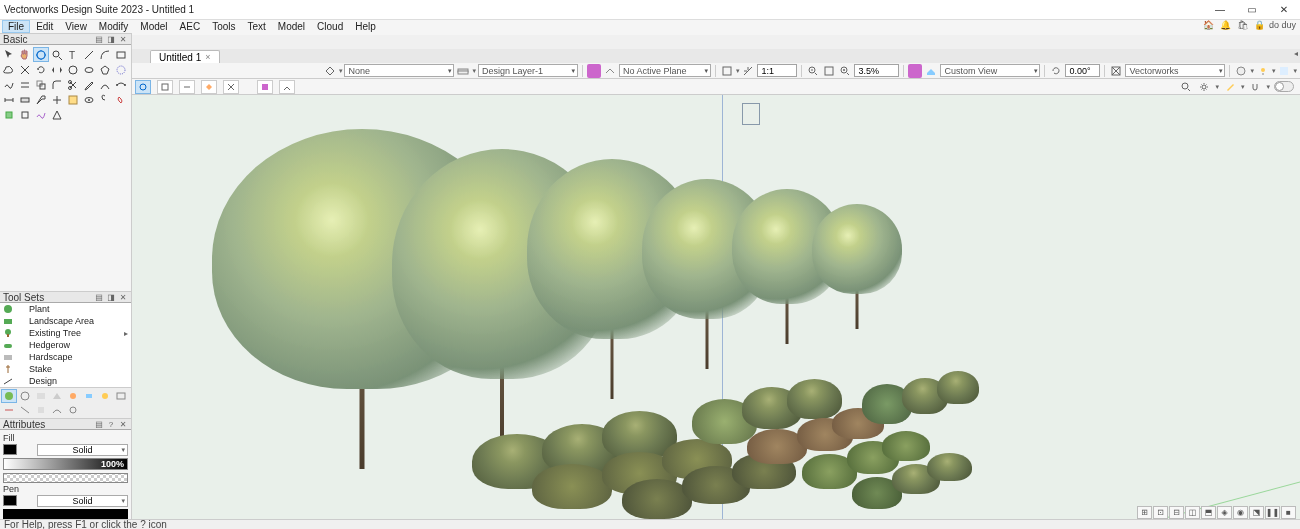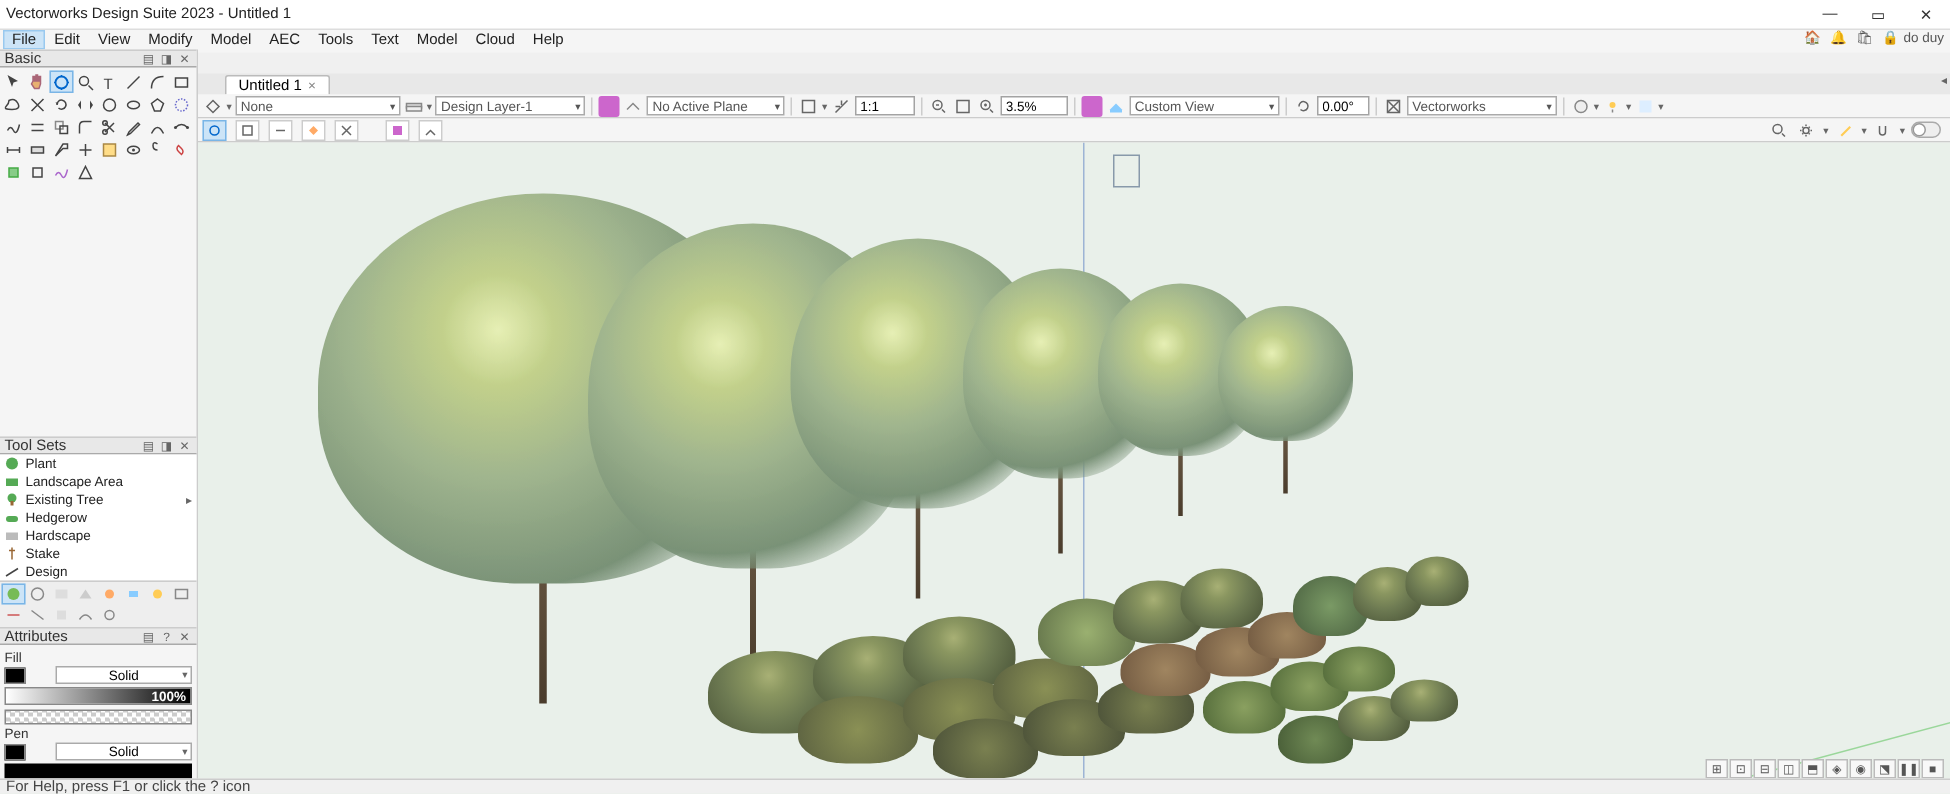--- a/index.html
+++ b/index.html
@@ -26,47 +26,47 @@
 .panel-head-icon { width:10px; height:10px; display:inline-flex; align-items:center; justify-content:center; font-size:8px; color:#666; margin-left:2px; }
 
 
 .tool-grid { display:grid; grid-template-columns:repeat(8,16px); gap:0; padding:2px 1px; }
 .tool-grid .tool { width:16px; height:15px; display:flex; align-items:center; justify-content:center; border:1px solid transparent; }
 .tool.sel { background:#cce4f7; border:1px solid #7ab5e6; }
 .tool svg { width:12px; height:12px; }
 
 
 .toolsets-list { background:#fff; }
-.ts-row { height:12px; display:flex; align-items:center; padding:0 3px; gap:4px; }
+.ts-row { height:12px; display:flex; align-items:center; padding:0 3px; gap:16px; }
 .ts-icon { width:10px; height:10px; }
 .ts-label { font-size:9px; color:#222; }
 .ts-arrow { margin-left:auto; font-size:8px; color:#666; }
 
 .ts-icon-grid { display:grid; grid-template-columns:repeat(8,16px); gap:0; padding:1px; background:#eee; border-top:1px solid #ccc; }
 .ts-icon-grid .tsi { width:16px; height:14px; display:flex; align-items:center; justify-content:center; }
 .ts-icon-grid .tsi.sel { background:#cce4f7; border:1px solid #7ab5e6; }
 
 
 .attr-body { padding:2px 3px; background:#f5f5f5; }
 .attr-label { font-size:9px; color:#333; margin:1px 0; }
-.attr-row { display:flex; align-items:flex-end; gap:20px; margin-bottom:2px; }
+.attr-row { display:flex; align-items:flex-start; gap:20px; margin-bottom:2px; }
 .swatch { width:14px; height:11px; border:1px solid #888; background:#000; }
 .combo { flex:1; height:12px; border:1px solid #aaa; background:#fff; display:flex; align-items:center; justify-content:center; font-size:9px; position:relative; }
 .combo::after { content:'▾'; position:absolute; right:2px; font-size:7px; color:#666; }
 .opacity-bar { height:12px; background:linear-gradient(90deg,#fff,#000); border:1px solid #888; position:relative; }
 .opacity-bar span { position:absolute; right:3px; top:0; font-size:9px; color:#fff; font-weight:bold; }
 .penline { height:10px; background:#000; }
 
 
 .content { position:absolute; left:132px; top:33px; right:0; bottom:10px; display:flex; flex-direction:column;margin-top:16px; }
 .tabrow { height:14px; background:#e8e8e8; display:flex; align-items:flex-end; padding-left:18px; }
 .tab { height:13px; padding:0 8px; background:#fff; border:1px solid #bbb; border-bottom:none; border-radius:2px 2px 0 0; font-size:9px; display:flex; align-items:center; gap:4px; }
 .tab .close { font-size:9px; color:#888; }
 
-.toolbar1 { height:16px; background:#f5f5f5; border-bottom:1px solid #ccc; display:flex; align-items:center; padding:0 3px; gap:2px; }
+.toolbar1 { height:16px; background:#f5f5f5; border-bottom:1px solid #ccc; display:flex; align-items:center; padding:0 3px; gap:2px;justify-content:flex-end; }
 .tb-ico { width:14px; height:14px; display:flex; align-items:center; justify-content:center; }
 .tb-sep { width:1px; height:12px; background:#ccc; margin:0 2px; }
 .tb-combo { height:13px; border:1px solid #aaa; background:#fff; display:flex; align-items:center; padding:0 3px; font-size:9px; color:#555; position:relative; }
 .tb-combo::after { content:'▾'; position:absolute; right:2px; font-size:7px; }
 .tb-input { height:13px; border:1px solid #a3a3a3; background:#fff; padding:0 3px; font-size:9px; }
 
 .toolbar2 { height:16px; background:#f5f5f5; border-bottom:1px solid #ccc; display:flex; align-items:center; padding:0 3px; gap:6px; }
 .mode-btn { width:16px; height:14px; border:1px solid #ccc; background:#fff; display:flex; align-items:center; justify-content:center; }
 .mode-btn.sel { background:#cce4f7; border-color:#7ab5e6; }
 .hint { font-size:9px; color:#444; }

